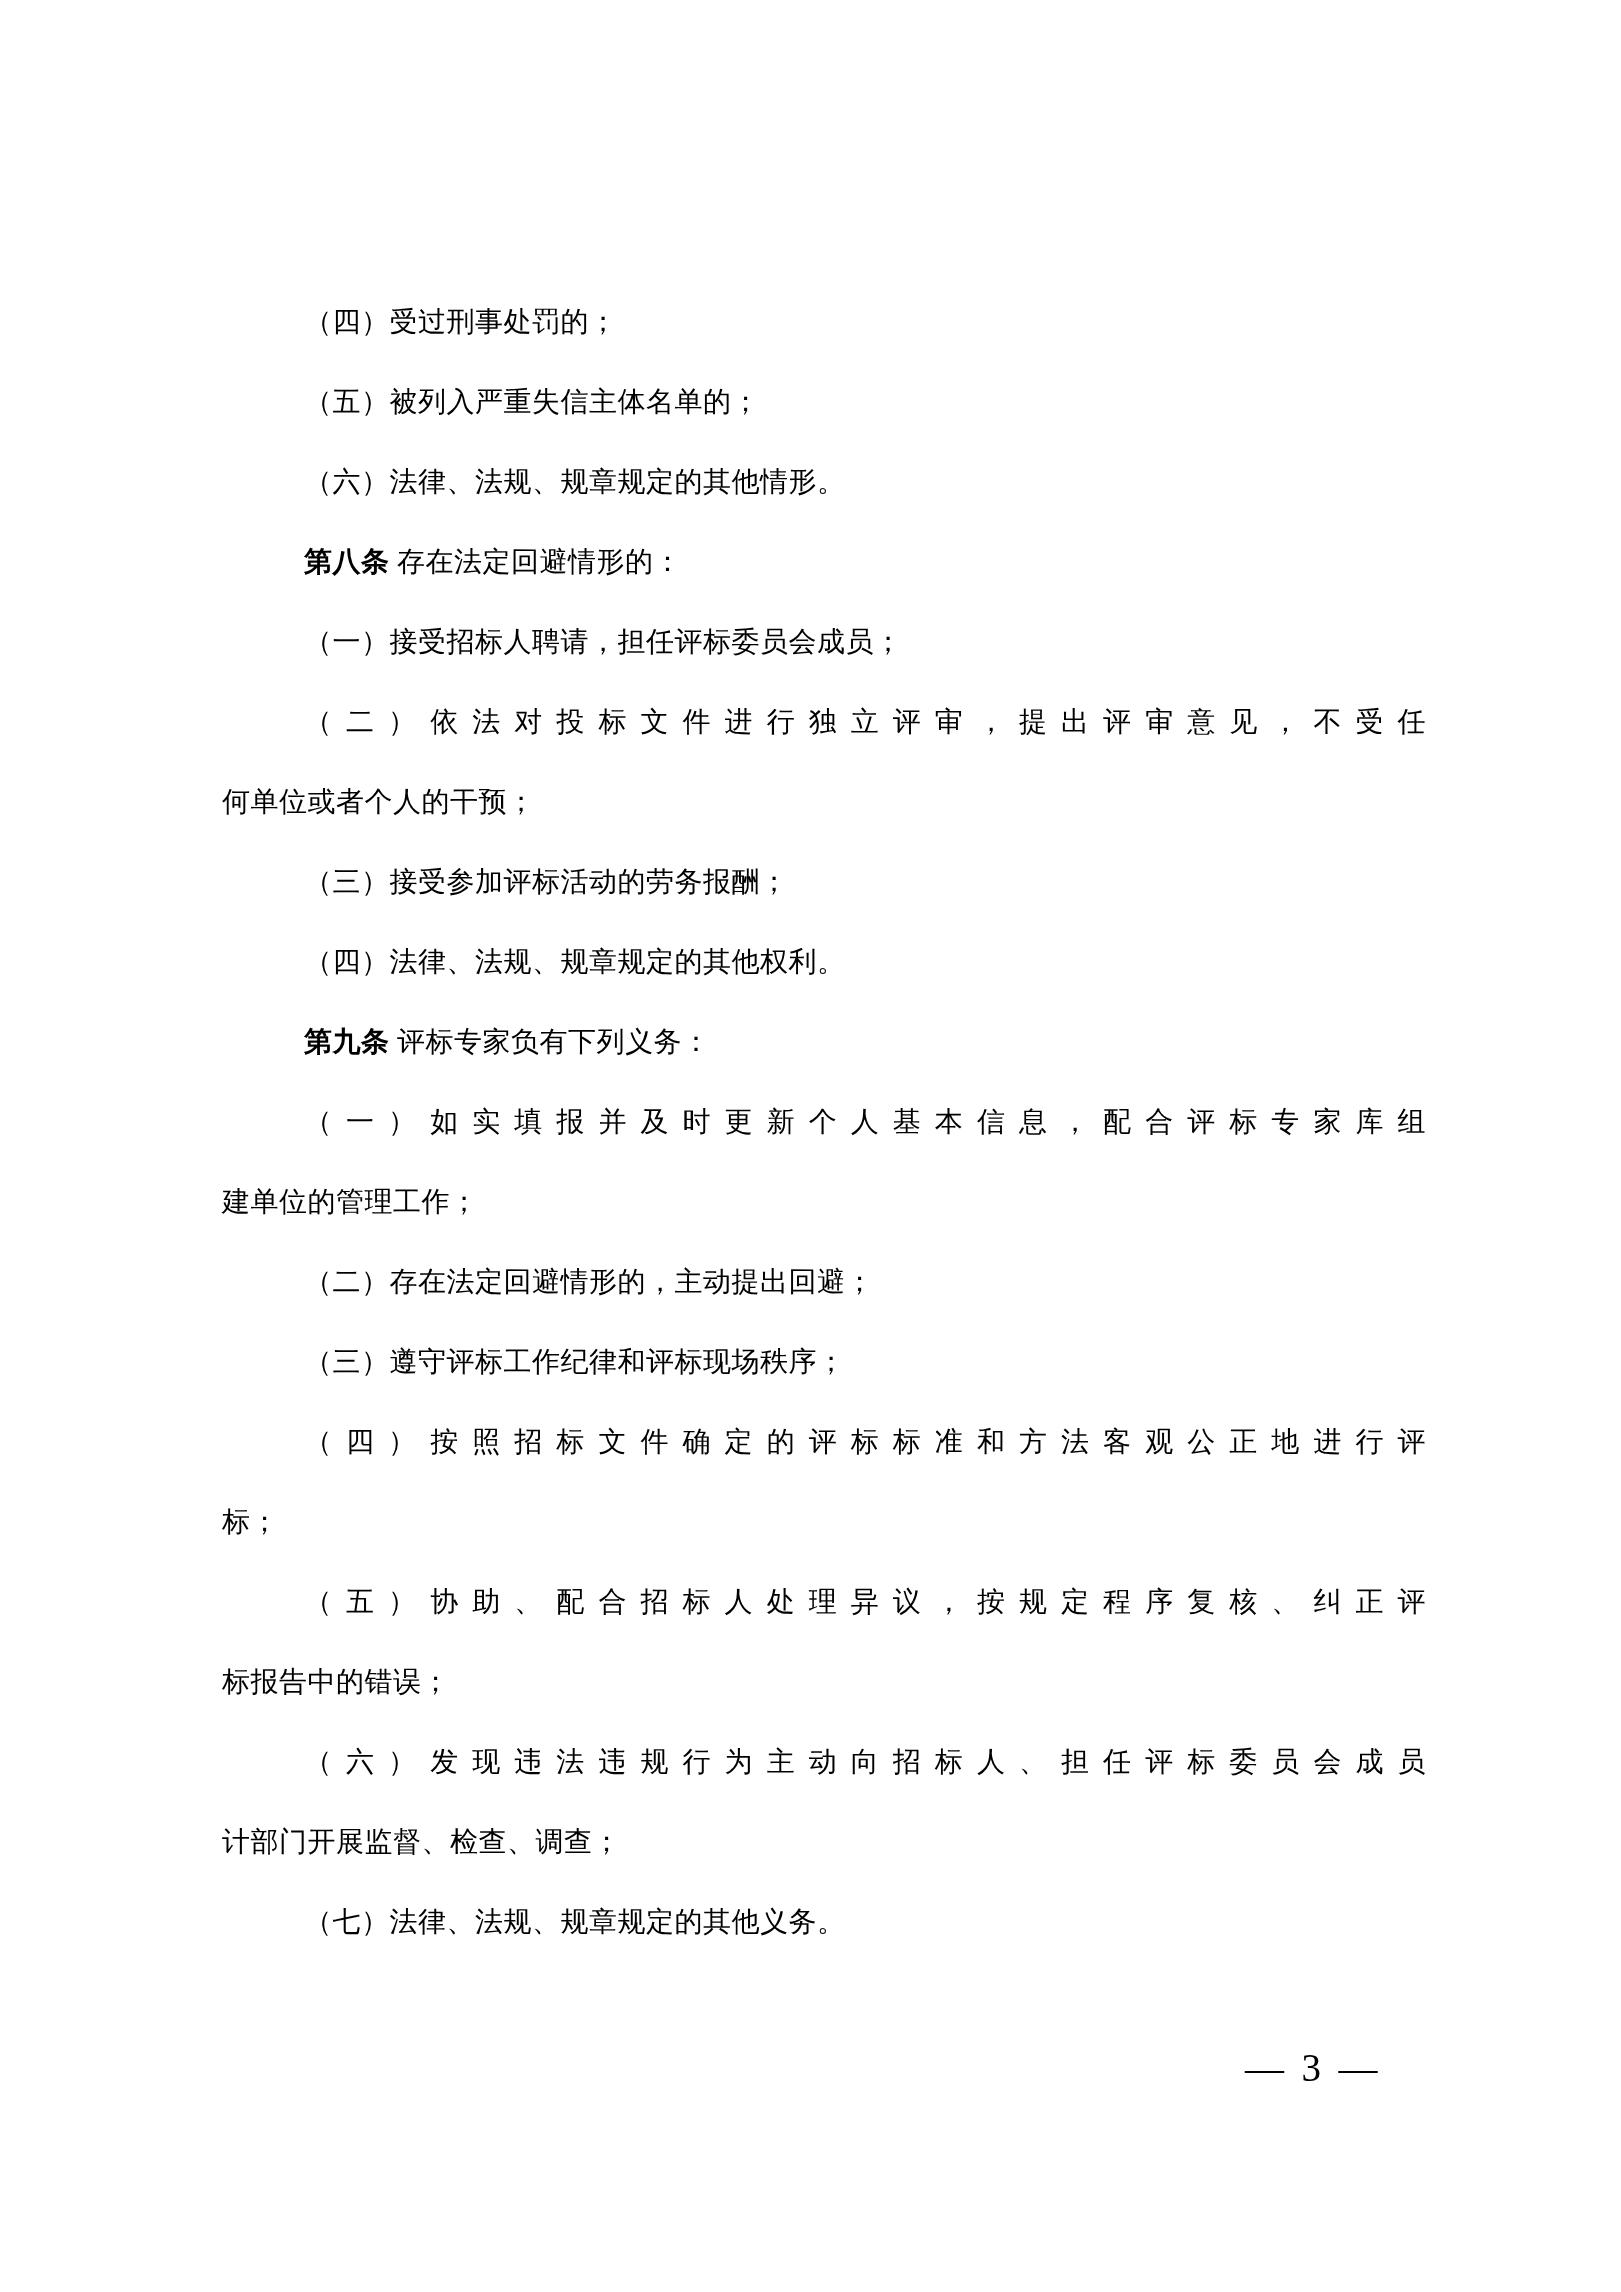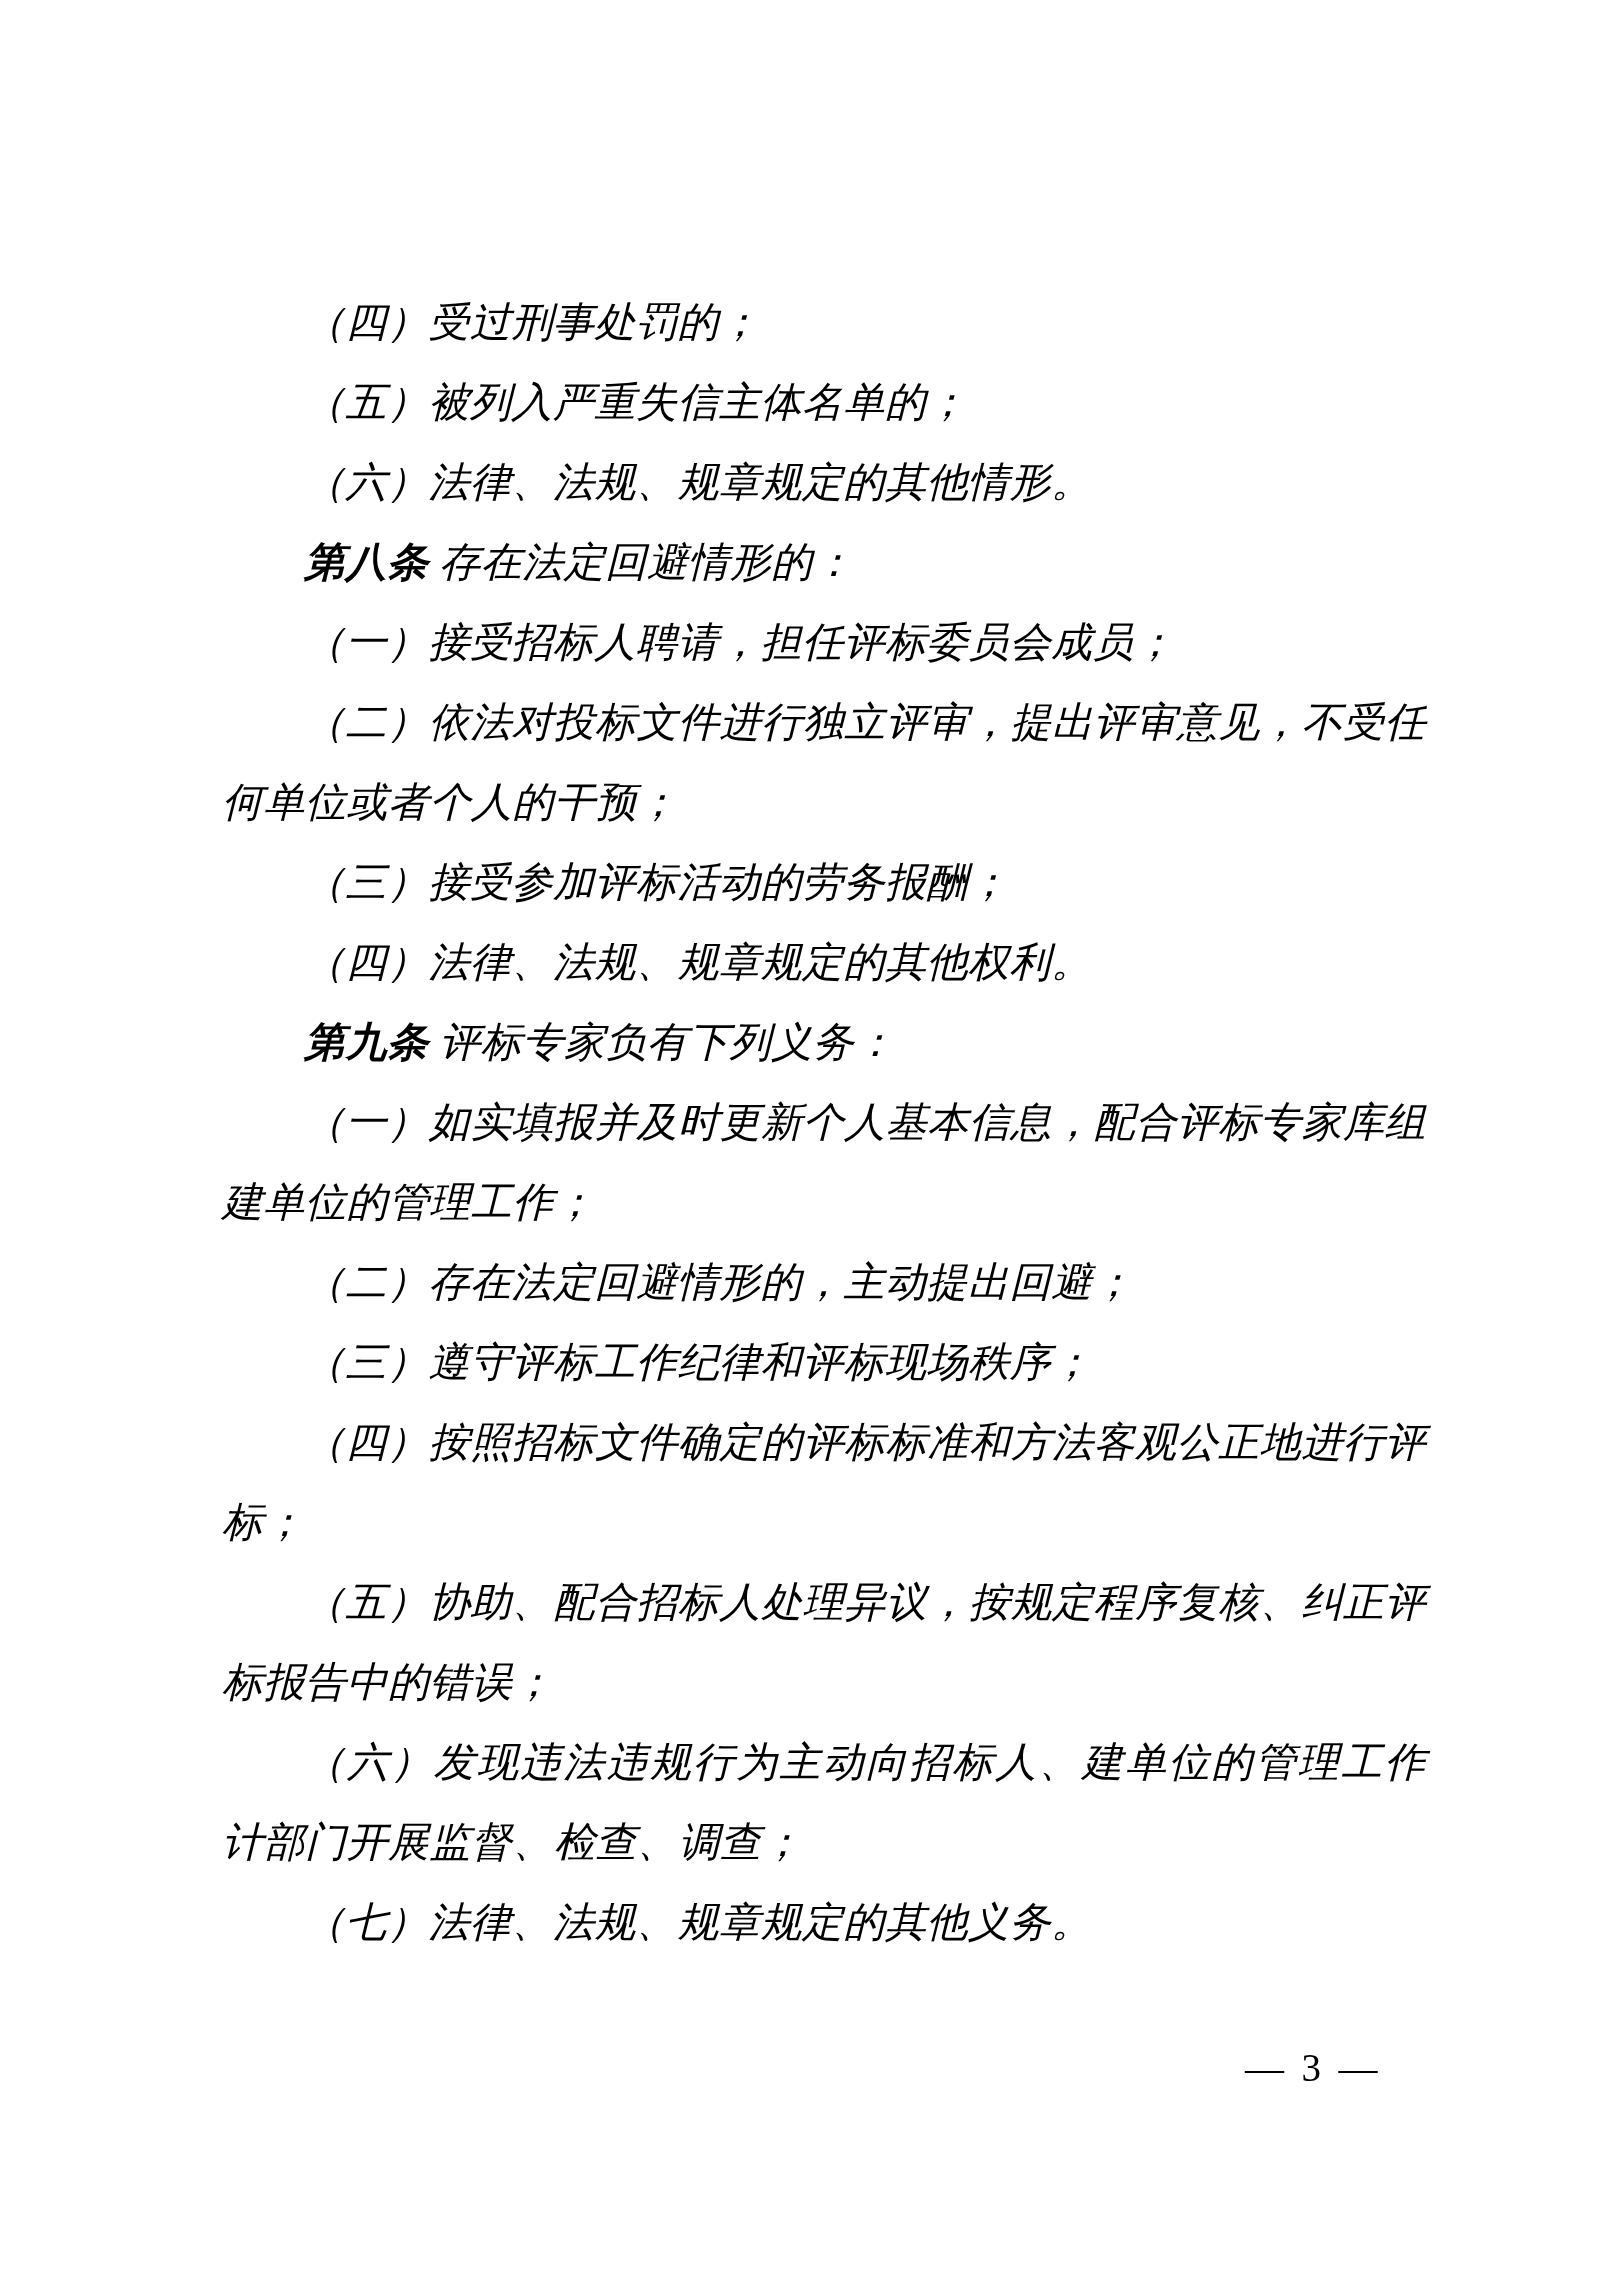--- a/index.html
+++ b/index.html
@@ -19,23 +19,22 @@
   }
   .text-block {
     position: absolute;
     left: 222px;
     top: 282px;
     width: 1204px;
   }
   .line {
     height: 80px;
     line-height: 80px;
-    font-size: 41px;
+    font-size: 28px;
     letter-spacing: 0.5px;
-    font-style: italic;
   }
   .line.indent {
     text-indent: 82px;
   }
   .line.full {
     text-align: justify;
     text-align-last: justify;
     text-justify: inter-character;
   }
   .hei {
@@ -68,19 +67,19 @@
     <div class="line indent">（四）法律、法规、规章规定的其他权利。</div>
     <div class="line indent"><span class="hei">第九条</span><span> 评标专家负有下列义务：</span></div>
     <div class="line indent full">（一）如实填报并及时更新个人基本信息，配合评标专家库组</div>
     <div class="line">建单位的管理工作；</div>
     <div class="line indent">（二）存在法定回避情形的，主动提出回避；</div>
     <div class="line indent">（三）遵守评标工作纪律和评标现场秩序；</div>
     <div class="line indent full">（四）按照招标文件确定的评标标准和方法客观公正地进行评</div>
     <div class="line">标；</div>
     <div class="line indent full">（五）协助、配合招标人处理异议，按规定程序复核、纠正评</div>
     <div class="line">标报告中的错误；</div>
-    <div class="line indent full">（六）发现违法违规行为主动向招标人、建单位的管理工作</div>
+    <div class="line indent full">（六）发现违法违规行为主动向招标人、担任评标委员会成员</div>
     <div class="line">计部门开展监督、检查、调查；</div>
     <div class="line indent">（七）法律、法规、规章规定的其他义务。</div>
   </div>
   <div class="page-num">— 3 —</div>
 </div>
 
 
 </body></html>

